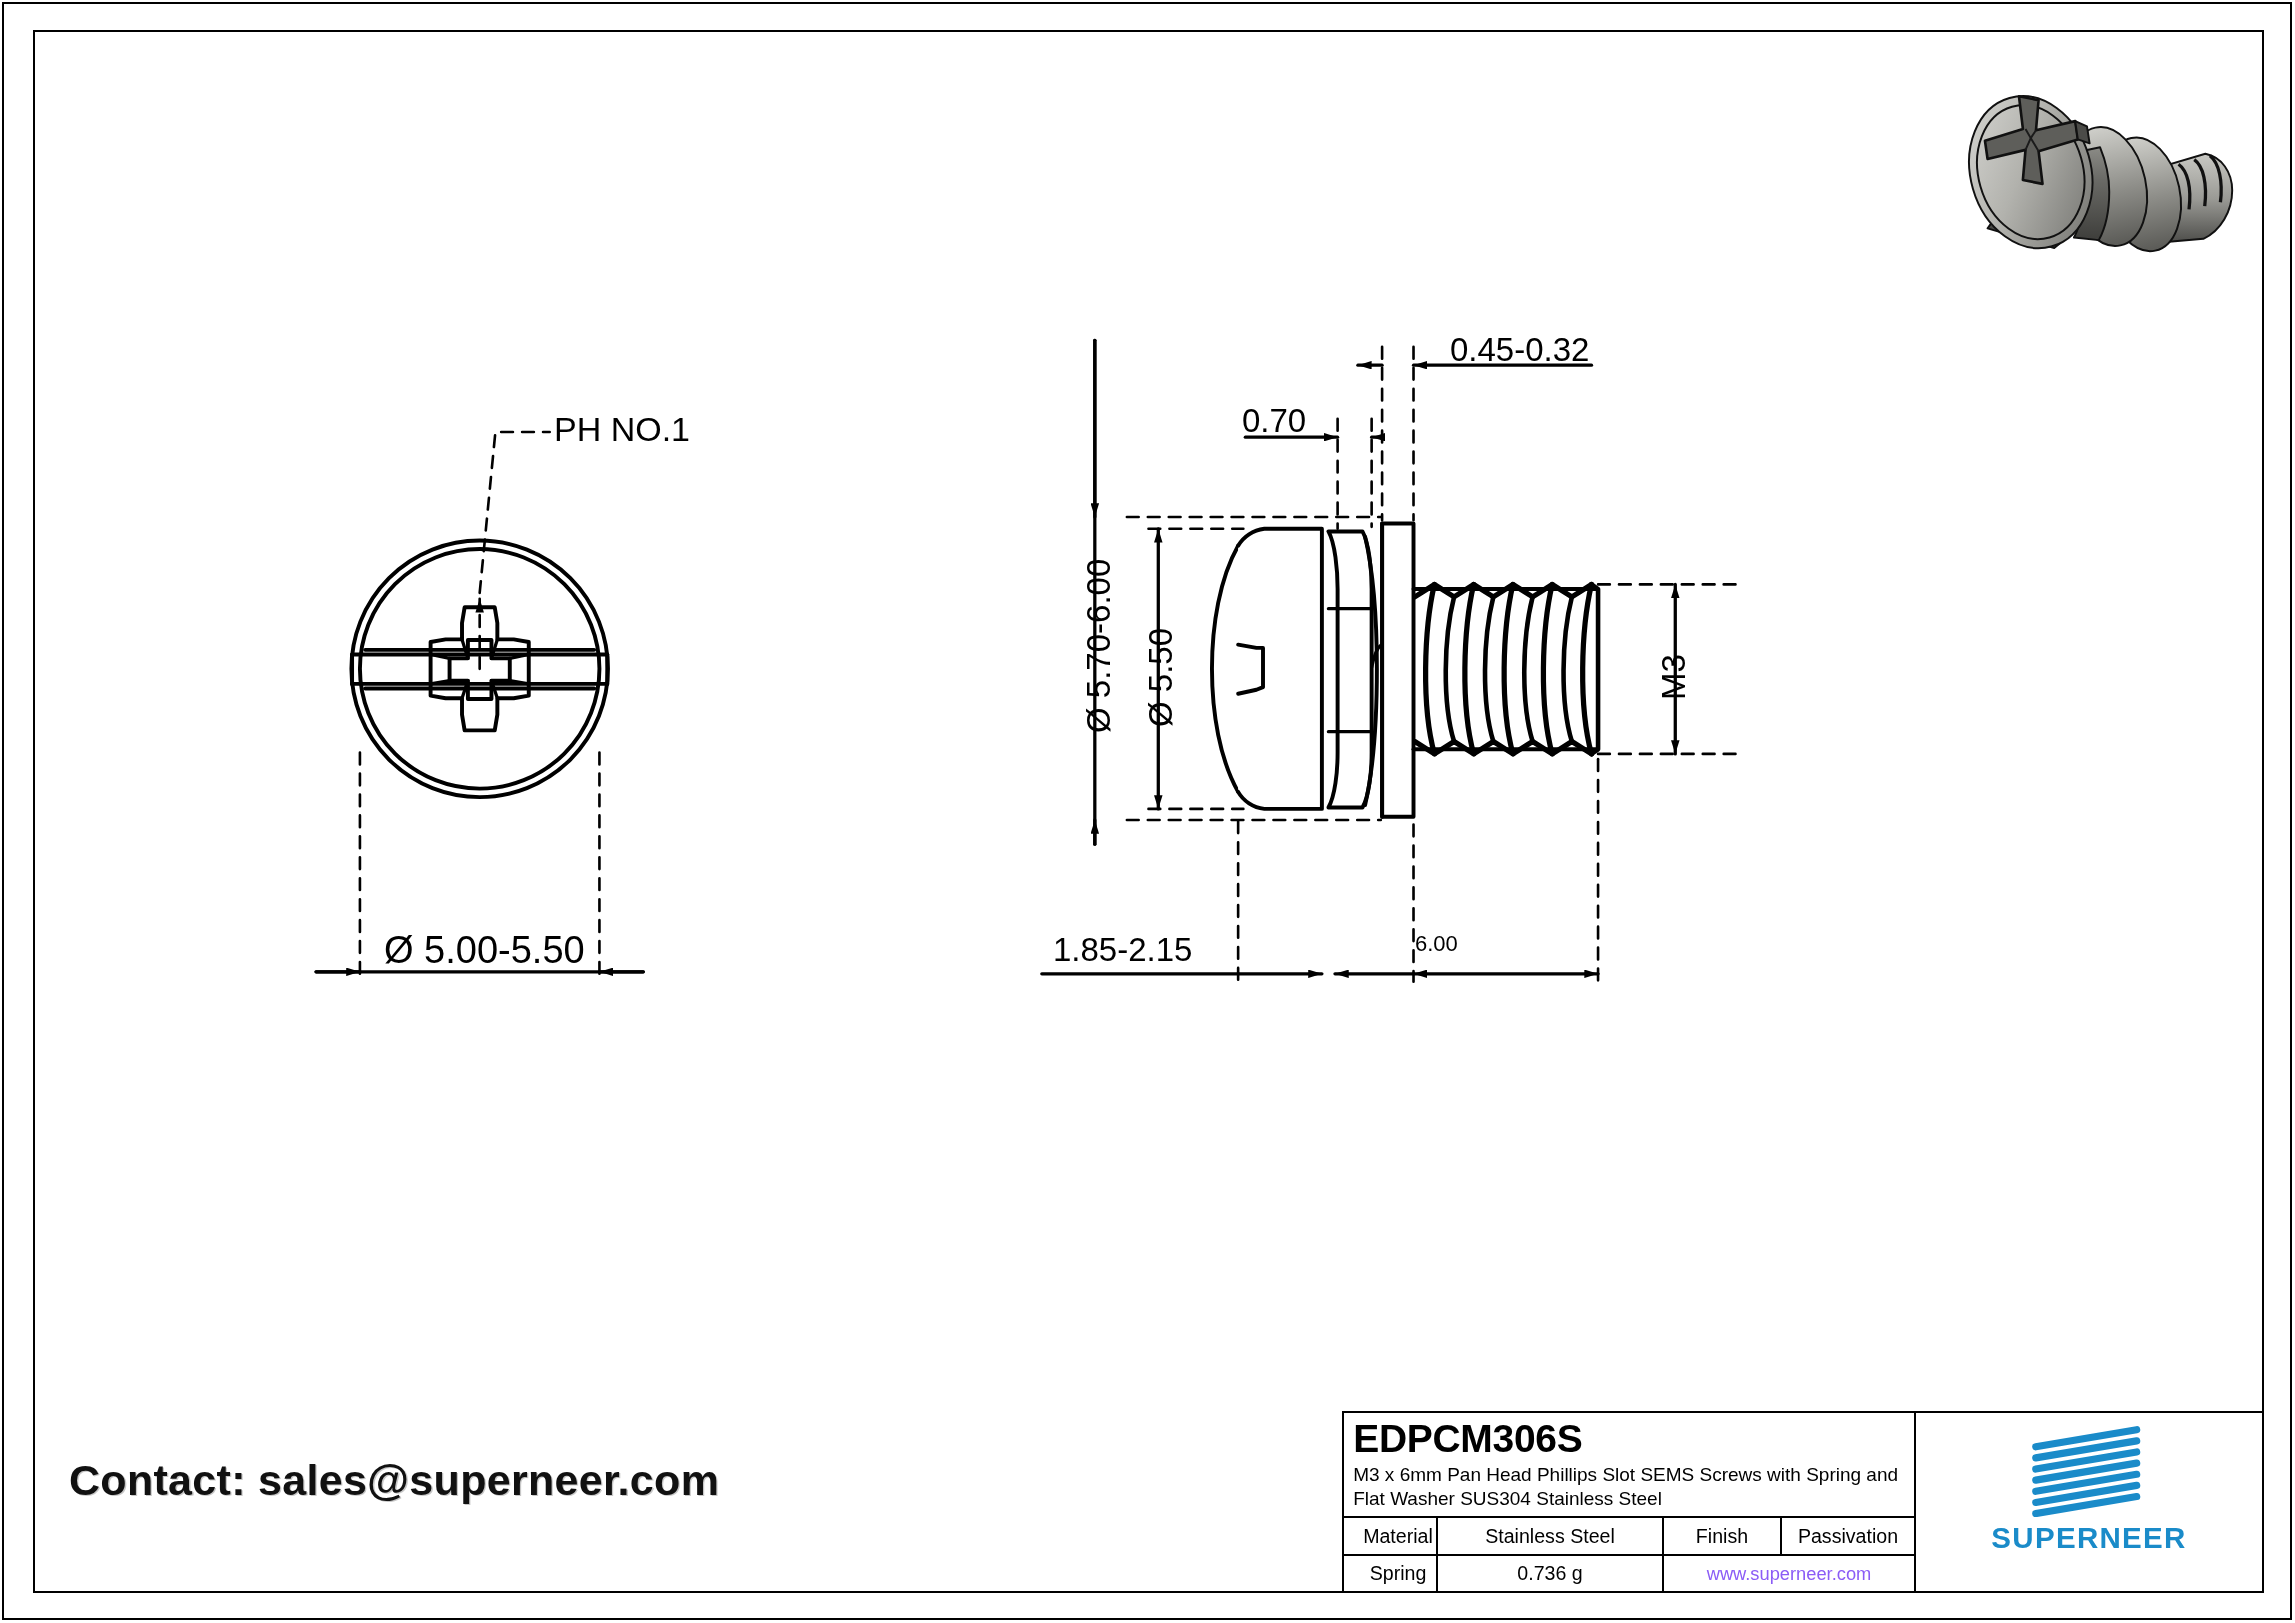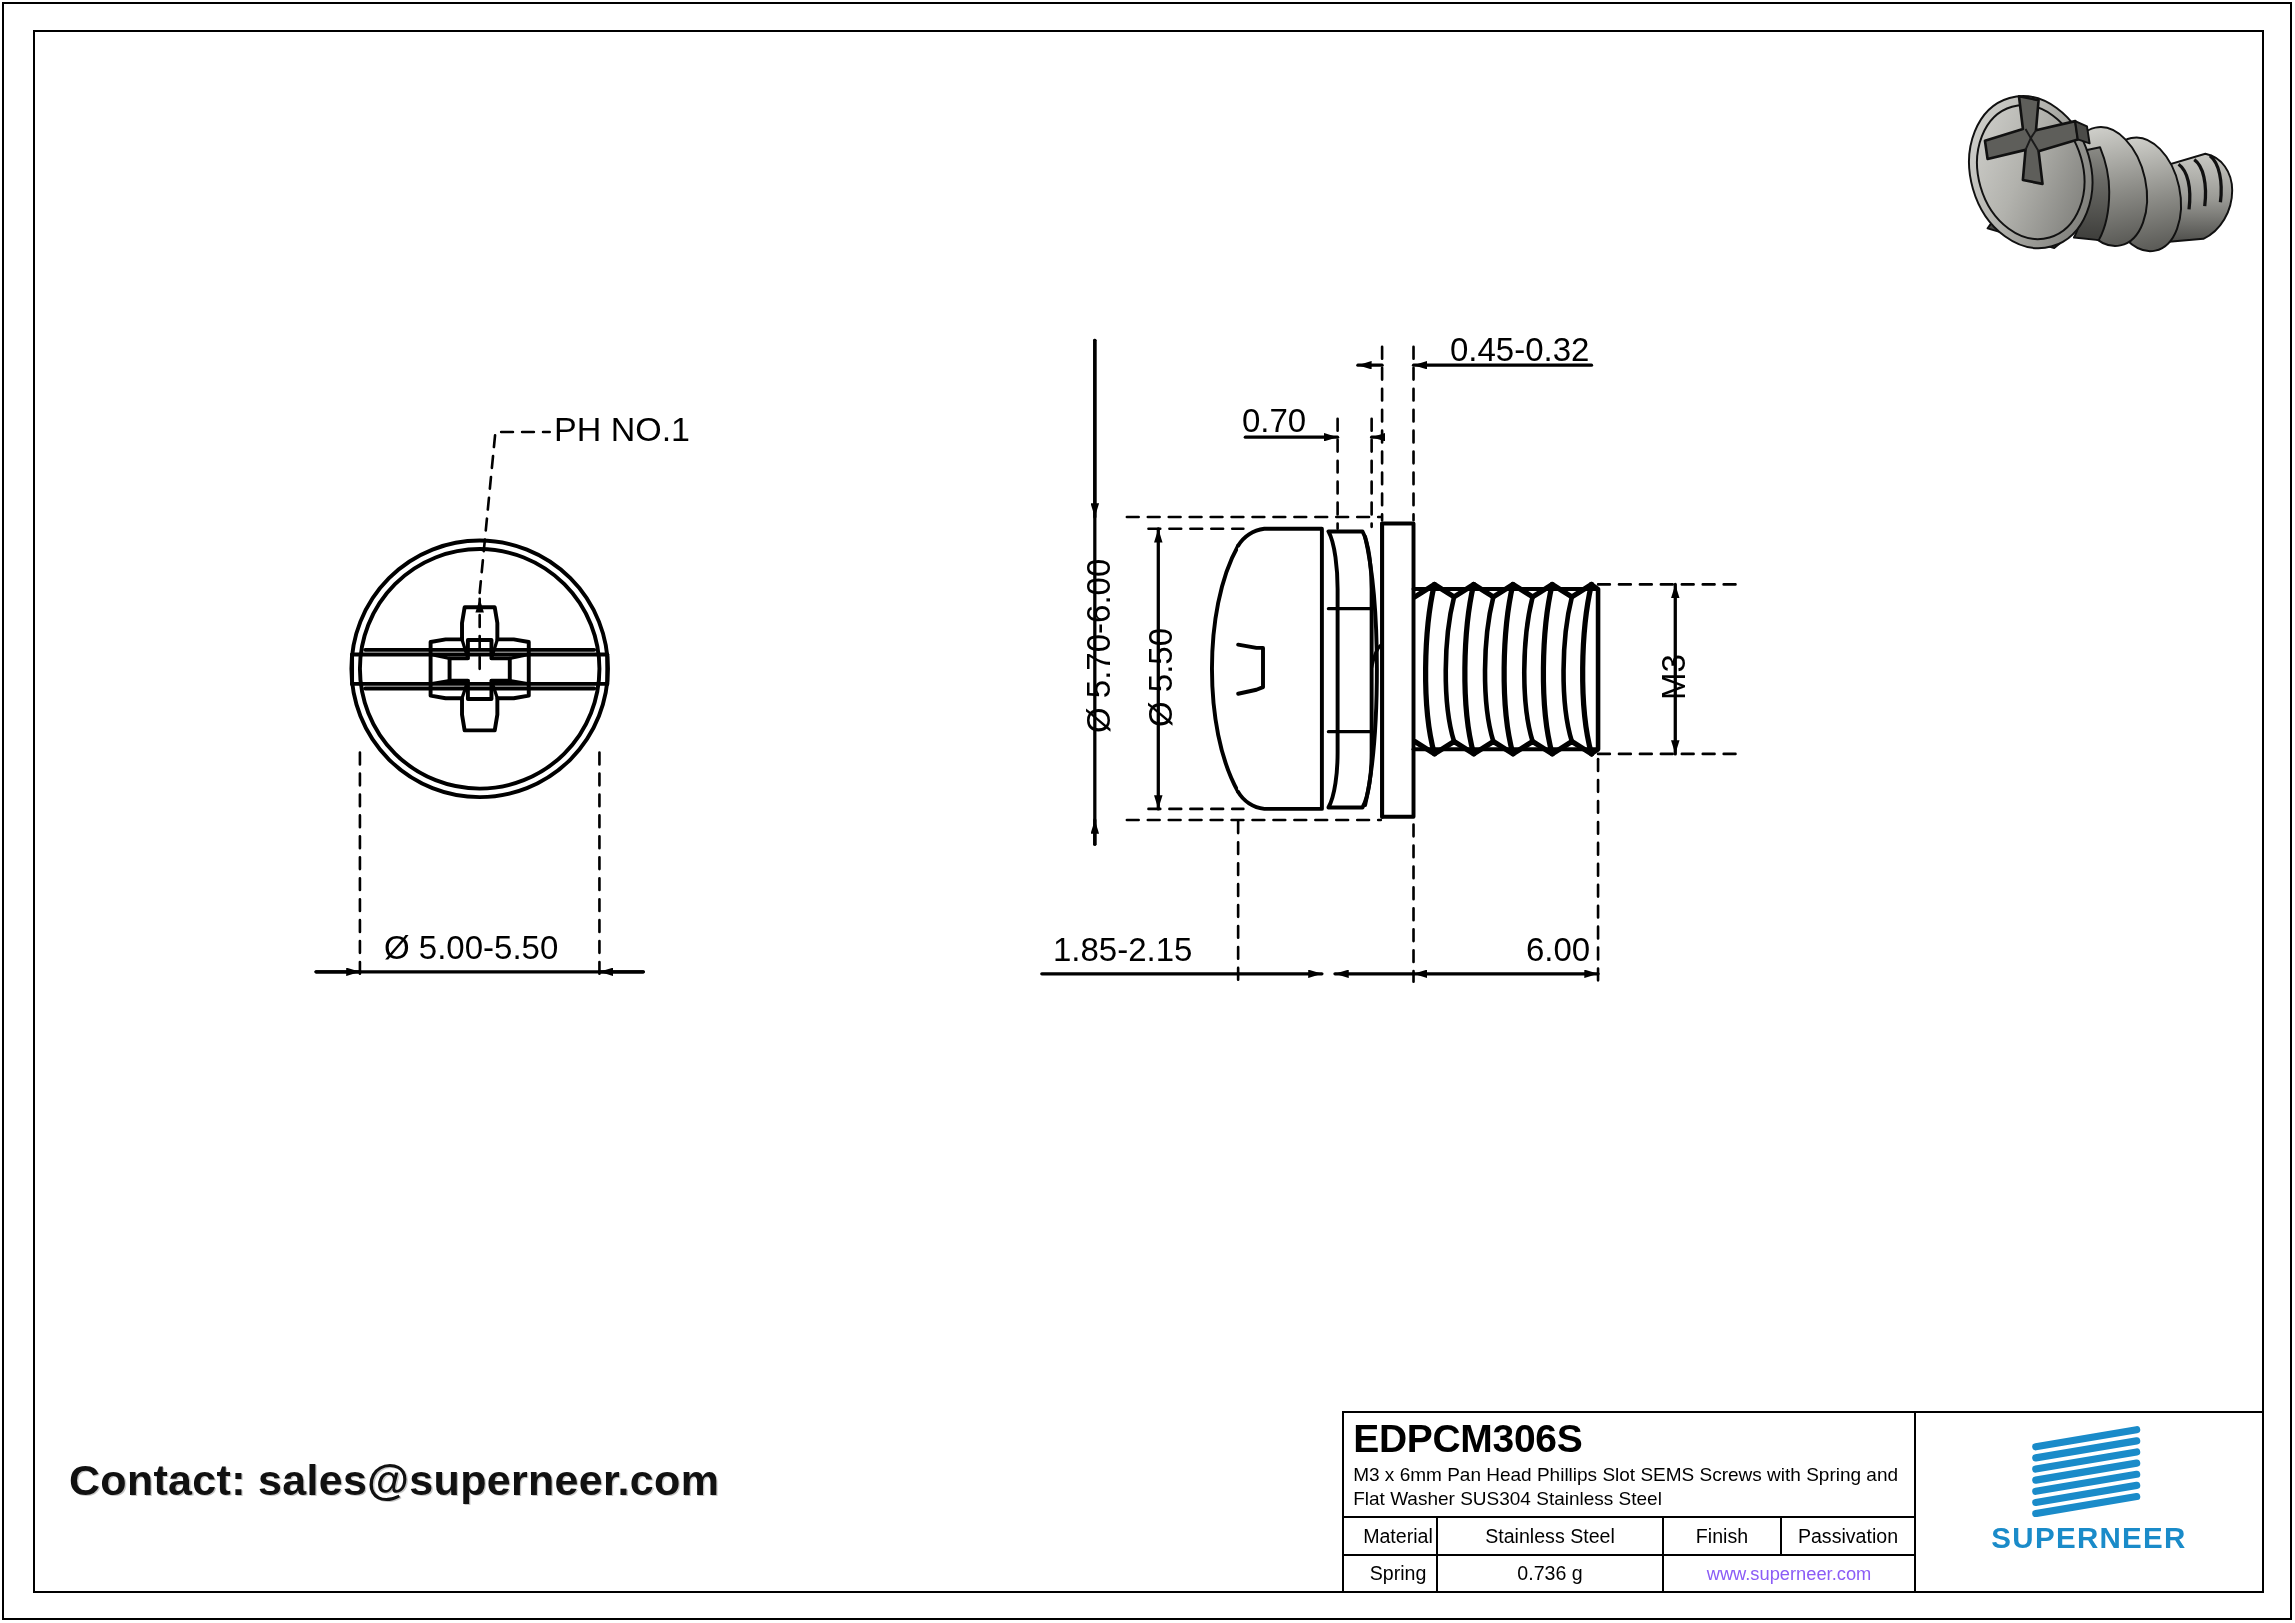--- a/index.html
+++ b/index.html
@@ -212,35 +212,35 @@
         <path d="M 1892,1488 L 2020,1488" stroke-width="5" marker-end="url(#arrFs)"></path>
         <path d="M 2160,1488 L 2040,1488" stroke-width="5" marker-end="url(#arrFs)"></path>
 
         <path d="M 2160,1488 L 2442,1488" stroke-width="5" marker-start="url(#arrBs)" marker-end="url(#arrFs)"></path>
       </g>
     </g>
   </svg>
 
   <div class="dimtext" style="left:554px;top:410px;font-size:34px;">PH NO.1</div>
 
-  <div class="dimtext" style="left:384px;top:929px;font-size:33px;">Ø 5.00-5.50</div>
+  <div class="dimtext" style="left:384px;top:929px;font-size:38px;">Ø 5.00-5.50</div>
 
   <div class="dimtext" style="left:1450px;top:331px;font-size:33px;">0.45-0.32</div>
 
   <div class="dimtext" style="left:1242px;top:402px;font-size:33px;">0.70</div>
 
   <div class="dimtext vert" style="left:1080px;top:733px;font-size:33px;transform:rotate(-90deg);">Ø 5.70-6.00</div>
 
   <div class="dimtext vert" style="left:1142px;top:727px;font-size:33px;transform:rotate(-90deg);">Ø 5.50</div>
 
   <div class="dimtext vert" style="left:1655px;top:700px;font-size:33px;transform:rotate(-90deg);">M3</div>
 
   <div class="dimtext" style="left:1053px;top:931px;font-size:33px;">1.85-2.15</div>
 
-  <div class="dimtext" style="left:1526px;top:931px;font-size:33px;">6.00</div>
+  <div class="dimtext" style="left:1415px;top:931px;font-size:22px;">6.00</div>
 
   <svg id="render3d" viewBox="0 0 480 370">
     <g stroke="#111" stroke-width="3" stroke-linejoin="round">
 
       <g>
         <path d="M 300,228 L 395,200 C 420,205 436,228 436,256 C 436,288 418,318 392,330
                  L 300,338 Z" fill="url(#metalThread)"></path>
         <g fill="none" stroke="#111" stroke-width="5">
           <path d="M 306,232 C 320,240 326,266 322,296"></path>
           <path d="M 330,224 C 344,232 350,258 346,290"></path>

